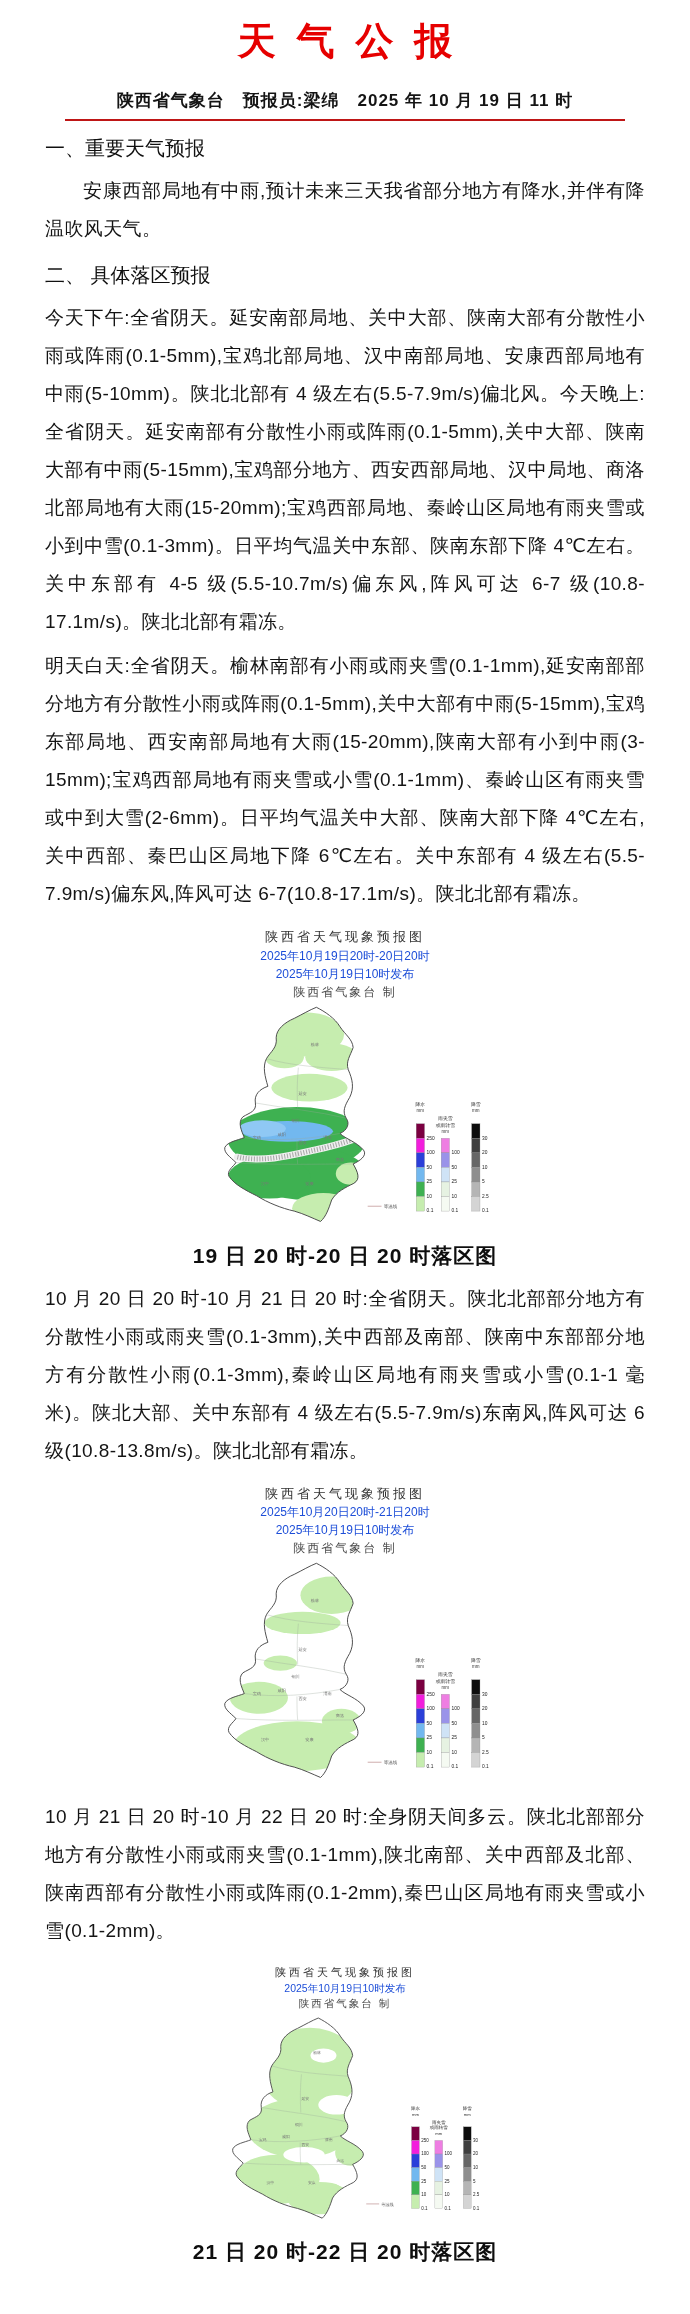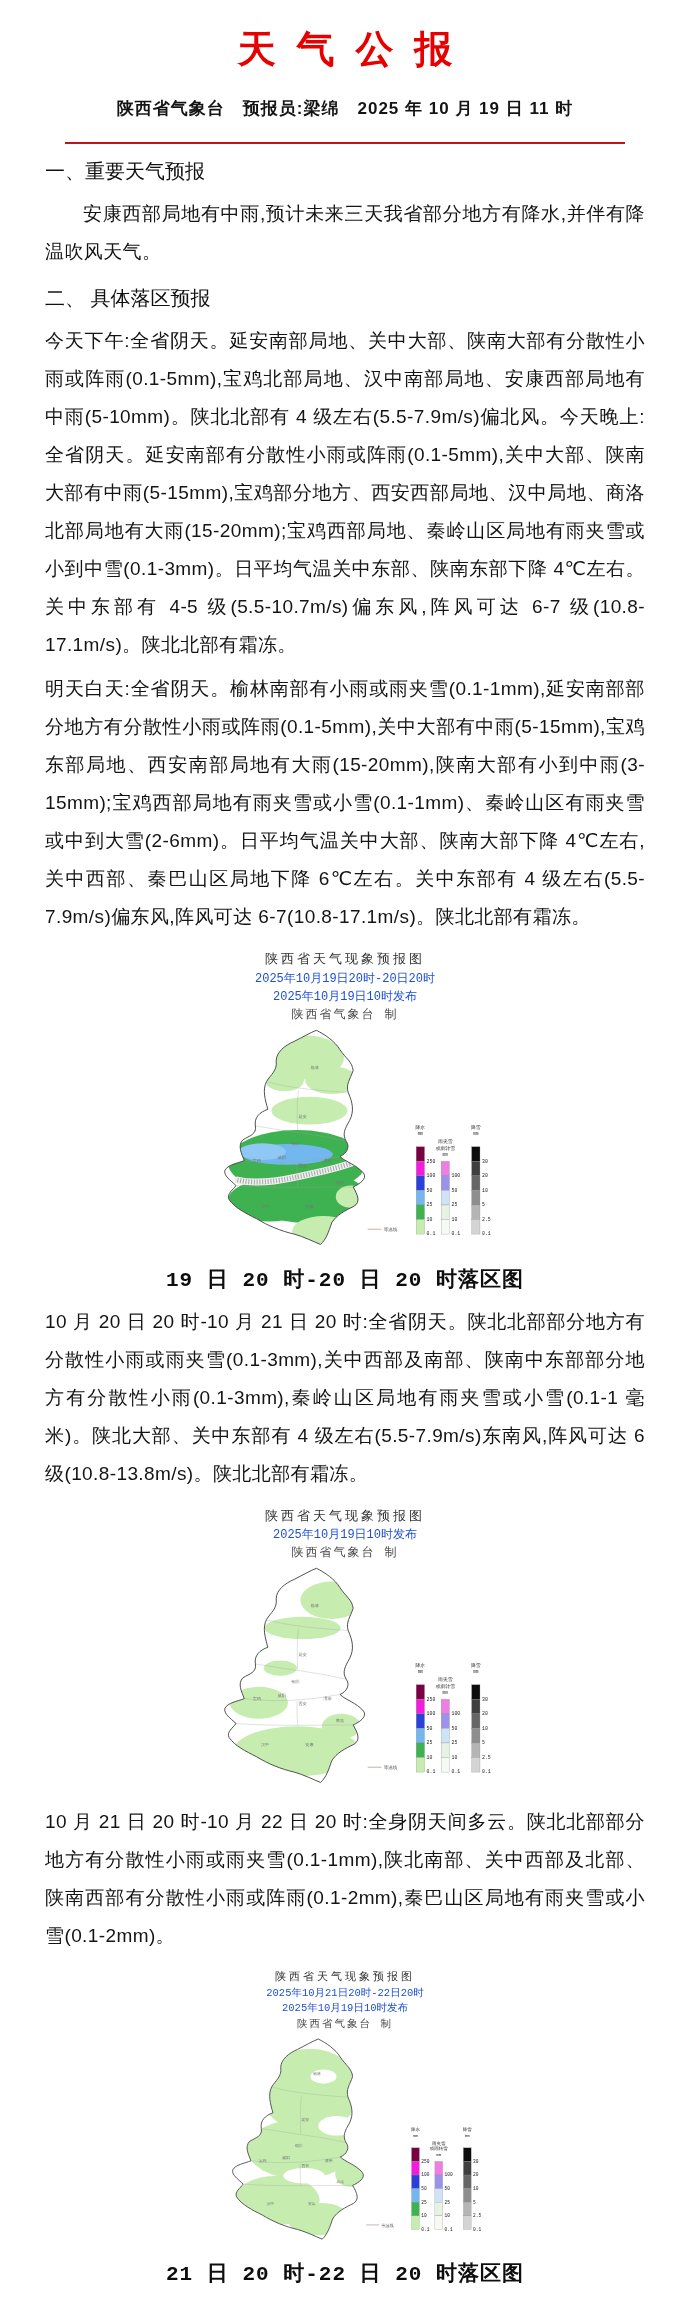--- a/index.html
+++ b/index.html
@@ -5,37 +5,37 @@
   html,body{margin:0;padding:0;background:#ffffff;}
   body{
     width:690px;min-height:2314px;
     font-family:"Liberation Sans","DejaVu Sans",sans-serif;
     color:#141414;
   }
   .doc{padding:6px 45px 30px 45px;}
   .title{
     text-align:center;color:#e60000;font-weight:bold;
     font-size:38px;letter-spacing:0.55em;text-indent:0.55em;
-    margin:18px 0 22px 0;
+    margin:10px 0 22px 0;
   }
   .issuer{
     text-align:center;font-weight:bold;font-size:17px;
-    padding-bottom:22px;margin:0 20px 14px 20px;
+    padding-bottom:7px;margin:0 20px 14px 20px;
     border-bottom:2px solid #bf1616;
     letter-spacing:1px;white-space:nowrap;
   }
   h2.sec{
     font-size:20px;font-weight:normal;margin:14px 0 10px 0;color:#101010;
   }
   p.body{
     font-size:19px;line-height:2.0;text-align:justify;
     margin:4px 0 6px 0;letter-spacing:0.4px;
   }
   p.body.indent{text-indent:2em;}
-  .map-block{margin:14px auto 10px auto;text-align:center;font-family:Liberation Mono, monospace;}
+  .map-block{margin:14px auto 10px auto;text-align:center;}
   .map-head{line-height:1.5;color:#3c3c3c;margin-bottom:2px;}
   .mh1{font-size:13px;letter-spacing:3px;color:#333;}
   .mh2{font-size:12px;color:#1d4ed8;}
   .mh3{font-size:12px;color:#4a4a4a;letter-spacing:2px;}
   .map-svg{width:305px;height:229px;display:block;margin:2px auto;}
   .m3 .map-svg{width:285px;height:214px;}
   .m3 .mh1{font-size:11px;}
   .m3 .mh2,.m3 .mh3{font-size:10.5px;}
   .map-cap{
     font-size:21px;font-weight:bold;color:#0e0e0e;
@@ -152,20 +152,21 @@
         <text x="275" y="296" font-size="6.5" fill="#555">等温线</text>
       </svg>
     <figcaption class="map-cap">19 日 20 时-20 日 20 时落区图</figcaption>
   </figure>
 
   <p class="body">10 月 20 日 20 时-10 月 21 日 20 时:全省阴天。陕北北部部分地方有分散性小雨或雨夹雪(0.1-3mm),关中西部及南部、陕南中东部部分地方有分散性小雨(0.1-3mm),秦岭山区局地有雨夹雪或小雪(0.1-1 毫米)。陕北大部、关中东部有 4 级左右(5.5-7.9m/s)东南风,阵风可达 6 级(10.8-13.8m/s)。陕北北部有霜冻。</p>
 
   <figure class="map-block">
     <div class="map-head">
       <div class="mh1">陕西省天气现象预报图</div>
+      <div class="mh2">2025年10月20日20时-21日20时</div>
       <div class="mh2">2025年10月19日10时发布</div>
       <div class="mh3">陕西省气象台 制</div>
     </div>
     <svg class="map-svg" viewBox="0 0 440 330">
         <defs>
           <clipPath id="clip-p2-1">
             <path d="M178,6 C190,12 205,22 212,34 C220,46 230,52 231,64 C227,76 220,84 224,96 C230,110 233,122 226,136 C219,148 215,156 221,166 C227,174 222,184 212,188 C220,196 236,200 246,212 C252,220 240,228 231,232 C238,244 242,254 232,260 C220,266 207,272 200,284 C196,296 192,308 184,315 C172,310 160,304 146,300 C128,296 108,288 92,278 C76,270 60,262 52,250 C48,242 58,236 62,230 C54,222 44,216 46,208 C50,200 64,198 74,194 C70,184 64,172 72,164 C82,158 92,156 90,144 C88,132 96,124 108,120 C104,106 100,92 106,80 C112,70 122,64 120,50 C120,38 132,28 146,22 C158,16 168,10 178,6 Z"></path>
           </clipPath>
         </defs>
         <g clip-path="url(#clip-p2-1)">
@@ -238,21 +239,20 @@
         <line x1="252" y1="293" x2="272" y2="293" stroke="#b98a8a" stroke-width="1"></line>
         <text x="275" y="296" font-size="6.5" fill="#555">等温线</text>
       </svg>
   </figure>
 
   <p class="body">10 月 21 日 20 时-10 月 22 日 20 时:全身阴天间多云。陕北北部部分地方有分散性小雨或雨夹雪(0.1-1mm),陕北南部、关中西部及北部、陕南西部有分散性小雨或阵雨(0.1-2mm),秦巴山区局地有雨夹雪或小雪(0.1-2mm)。</p>
 
   <figure class="map-block m3">
     <div class="map-head">
       <div class="mh1">陕西省天气现象预报图</div>
-      <div class="mh2">2025年10月21日20时-22日20时</div>
       <div class="mh2">2025年10月19日10时发布</div>
       <div class="mh3">陕西省气象台 制</div>
     </div>
     <svg class="map-svg" viewBox="0 0 440 330">
         <defs>
           <clipPath id="clip-p3-2">
             <path d="M178,6 C190,12 205,22 212,34 C220,46 230,52 231,64 C227,76 220,84 224,96 C230,110 233,122 226,136 C219,148 215,156 221,166 C227,174 222,184 212,188 C220,196 236,200 246,212 C252,220 240,228 231,232 C238,244 242,254 232,260 C220,266 207,272 200,284 C196,296 192,308 184,315 C172,310 160,304 146,300 C128,296 108,288 92,278 C76,270 60,262 52,250 C48,242 58,236 62,230 C54,222 44,216 46,208 C50,200 64,198 74,194 C70,184 64,172 72,164 C82,158 92,156 90,144 C88,132 96,124 108,120 C104,106 100,92 106,80 C112,70 122,64 120,50 C120,38 132,28 146,22 C158,16 168,10 178,6 Z"></path>
           </clipPath>
         </defs>
         <g clip-path="url(#clip-p3-2)">

